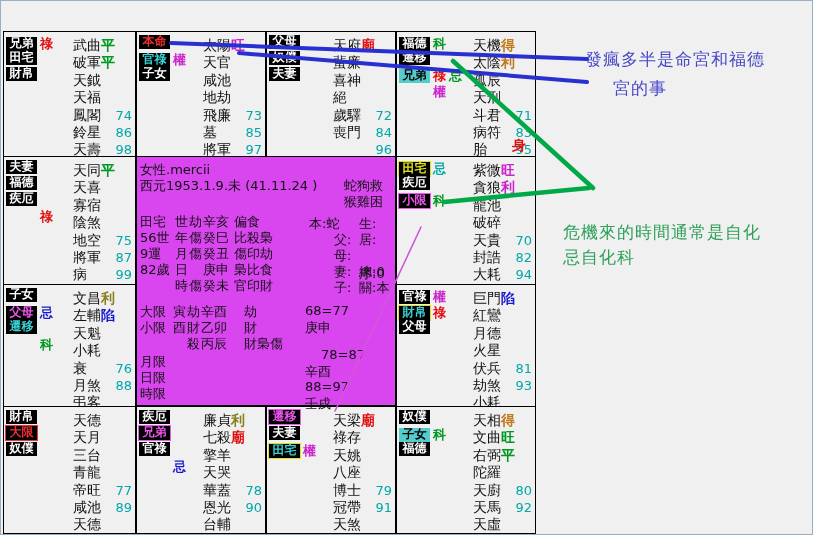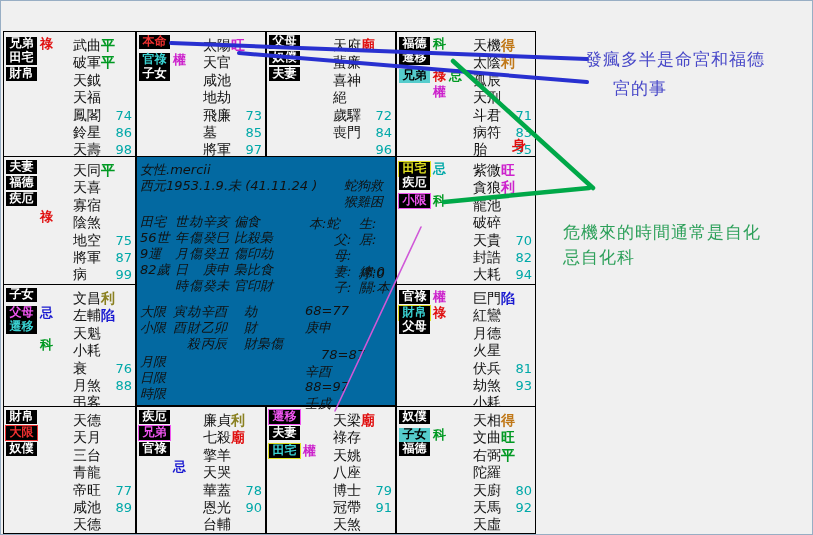--- a/index.html
+++ b/index.html
@@ -10,22 +10,22 @@
   .titlebar{position:absolute;left:0;top:0;width:100%;height:28px;
     background:linear-gradient(#eef4fb,#cfdcec);border-bottom:1px solid #b8c6d8;}
   .appicon{position:absolute;left:5px;top:7px;width:16px;height:13px;background:#fff;border:1px solid #222;}
   .appicon:before{content:"";position:absolute;left:0;top:0;width:100%;height:4px;background:#2bb5b5;}
   .appicon:after{content:"";position:absolute;left:-3px;top:3px;width:9px;height:9px;background:#fff;border:1px solid #222;}
   .title-text{position:absolute;left:26px;top:6px;font-size:13px;color:#4a4a4a;white-space:nowrap;}
   .closebtn{position:absolute;right:7px;top:5px;width:21px;height:17px;background:linear-gradient(#fdfdfd,#dfe4ea);
     border:1px solid #8a97a6;border-radius:2px;text-align:center;line-height:15px;font-size:11px;color:#333;cursor:default;}
   
   .cell{position:absolute;background:#f0f0f0;border:1px solid #000;box-sizing:border-box;}
-  .center-area{position:absolute;left:135px;top:155px;width:260px;height:250px;background:#0369a1;
-    border:1px solid #000;box-sizing:border-box;font-style:italic;}
+  .center-area{position:absolute;left:135px;top:155px;width:260px;height:250px;background:#d946ef;
+    border:1px solid #000;box-sizing:border-box;}
   
   .prow{position:absolute;left:2px;display:flex;align-items:center;white-space:nowrap;font-family:Liberation Mono, monospace;}
   .plbl{display:inline-block;width:31px;height:14px;background:#000;color:#fff;
     font-size:12px;font-weight:bold;line-height:14px;text-align:center;}
   .ls-red{color:#f03030;} .ls-cyan{color:#3ad2d2;} .ls-magenta{color:#f055f0;} .ls-yellow{color:#e0e020;}
   .ls-cyanbg{background:#55cccc;color:#000;}
   .lb-red{outline:1px solid #f03030;} .lb-magenta{outline:1px solid #f055f0;} .lb-yellow{outline:1px solid #e0e020;}
   .hua{font-size:13px;font-weight:bold;margin-left:3px;}
   .stars{position:absolute;top:5px;right:3px;width:59px;}
   .srow{position:relative;height:17.4px;font-size:14px;white-space:nowrap;color:#111;}

